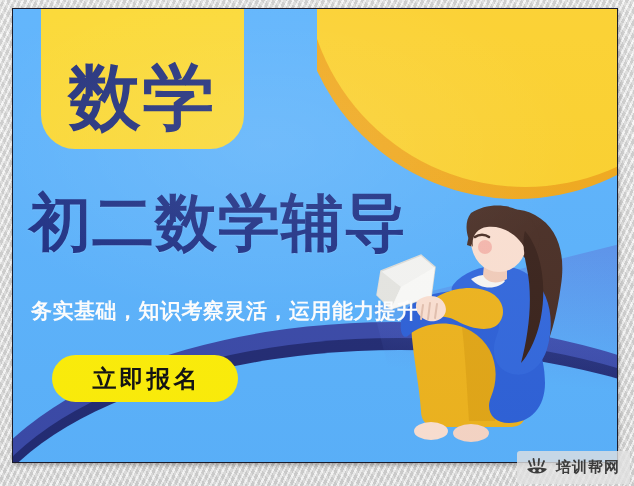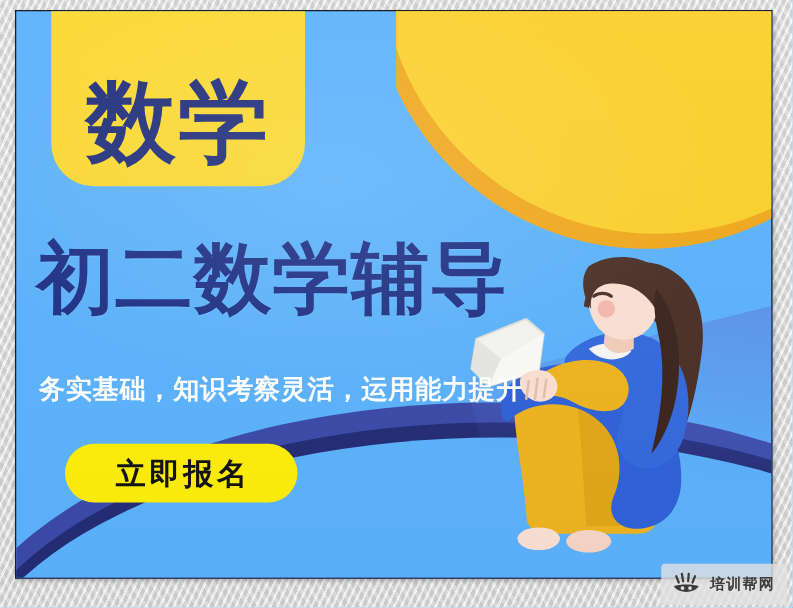--- a/index.html
+++ b/index.html
@@ -226,21 +226,21 @@
     display: flex;
     align-items: center;
     gap: 7px;
     background: rgba(225,225,225,0.80);
     border-radius: 3px;
     z-index: 60;
   }
   #watermark-icon { width: 24px; height: 20px; display: block; flex: 0 0 auto; }
   #watermark-text {
     font-family: "DejaVu Sans", "Liberation Sans", sans-serif;
-    font-size: 12px;
+    font-size: 15px;
     font-weight: 700;
     color: #3c3c3c;
     letter-spacing: 1px;
     white-space: nowrap;
   }
 </style>
 </head>
 <body>
 
 <div id="page">

